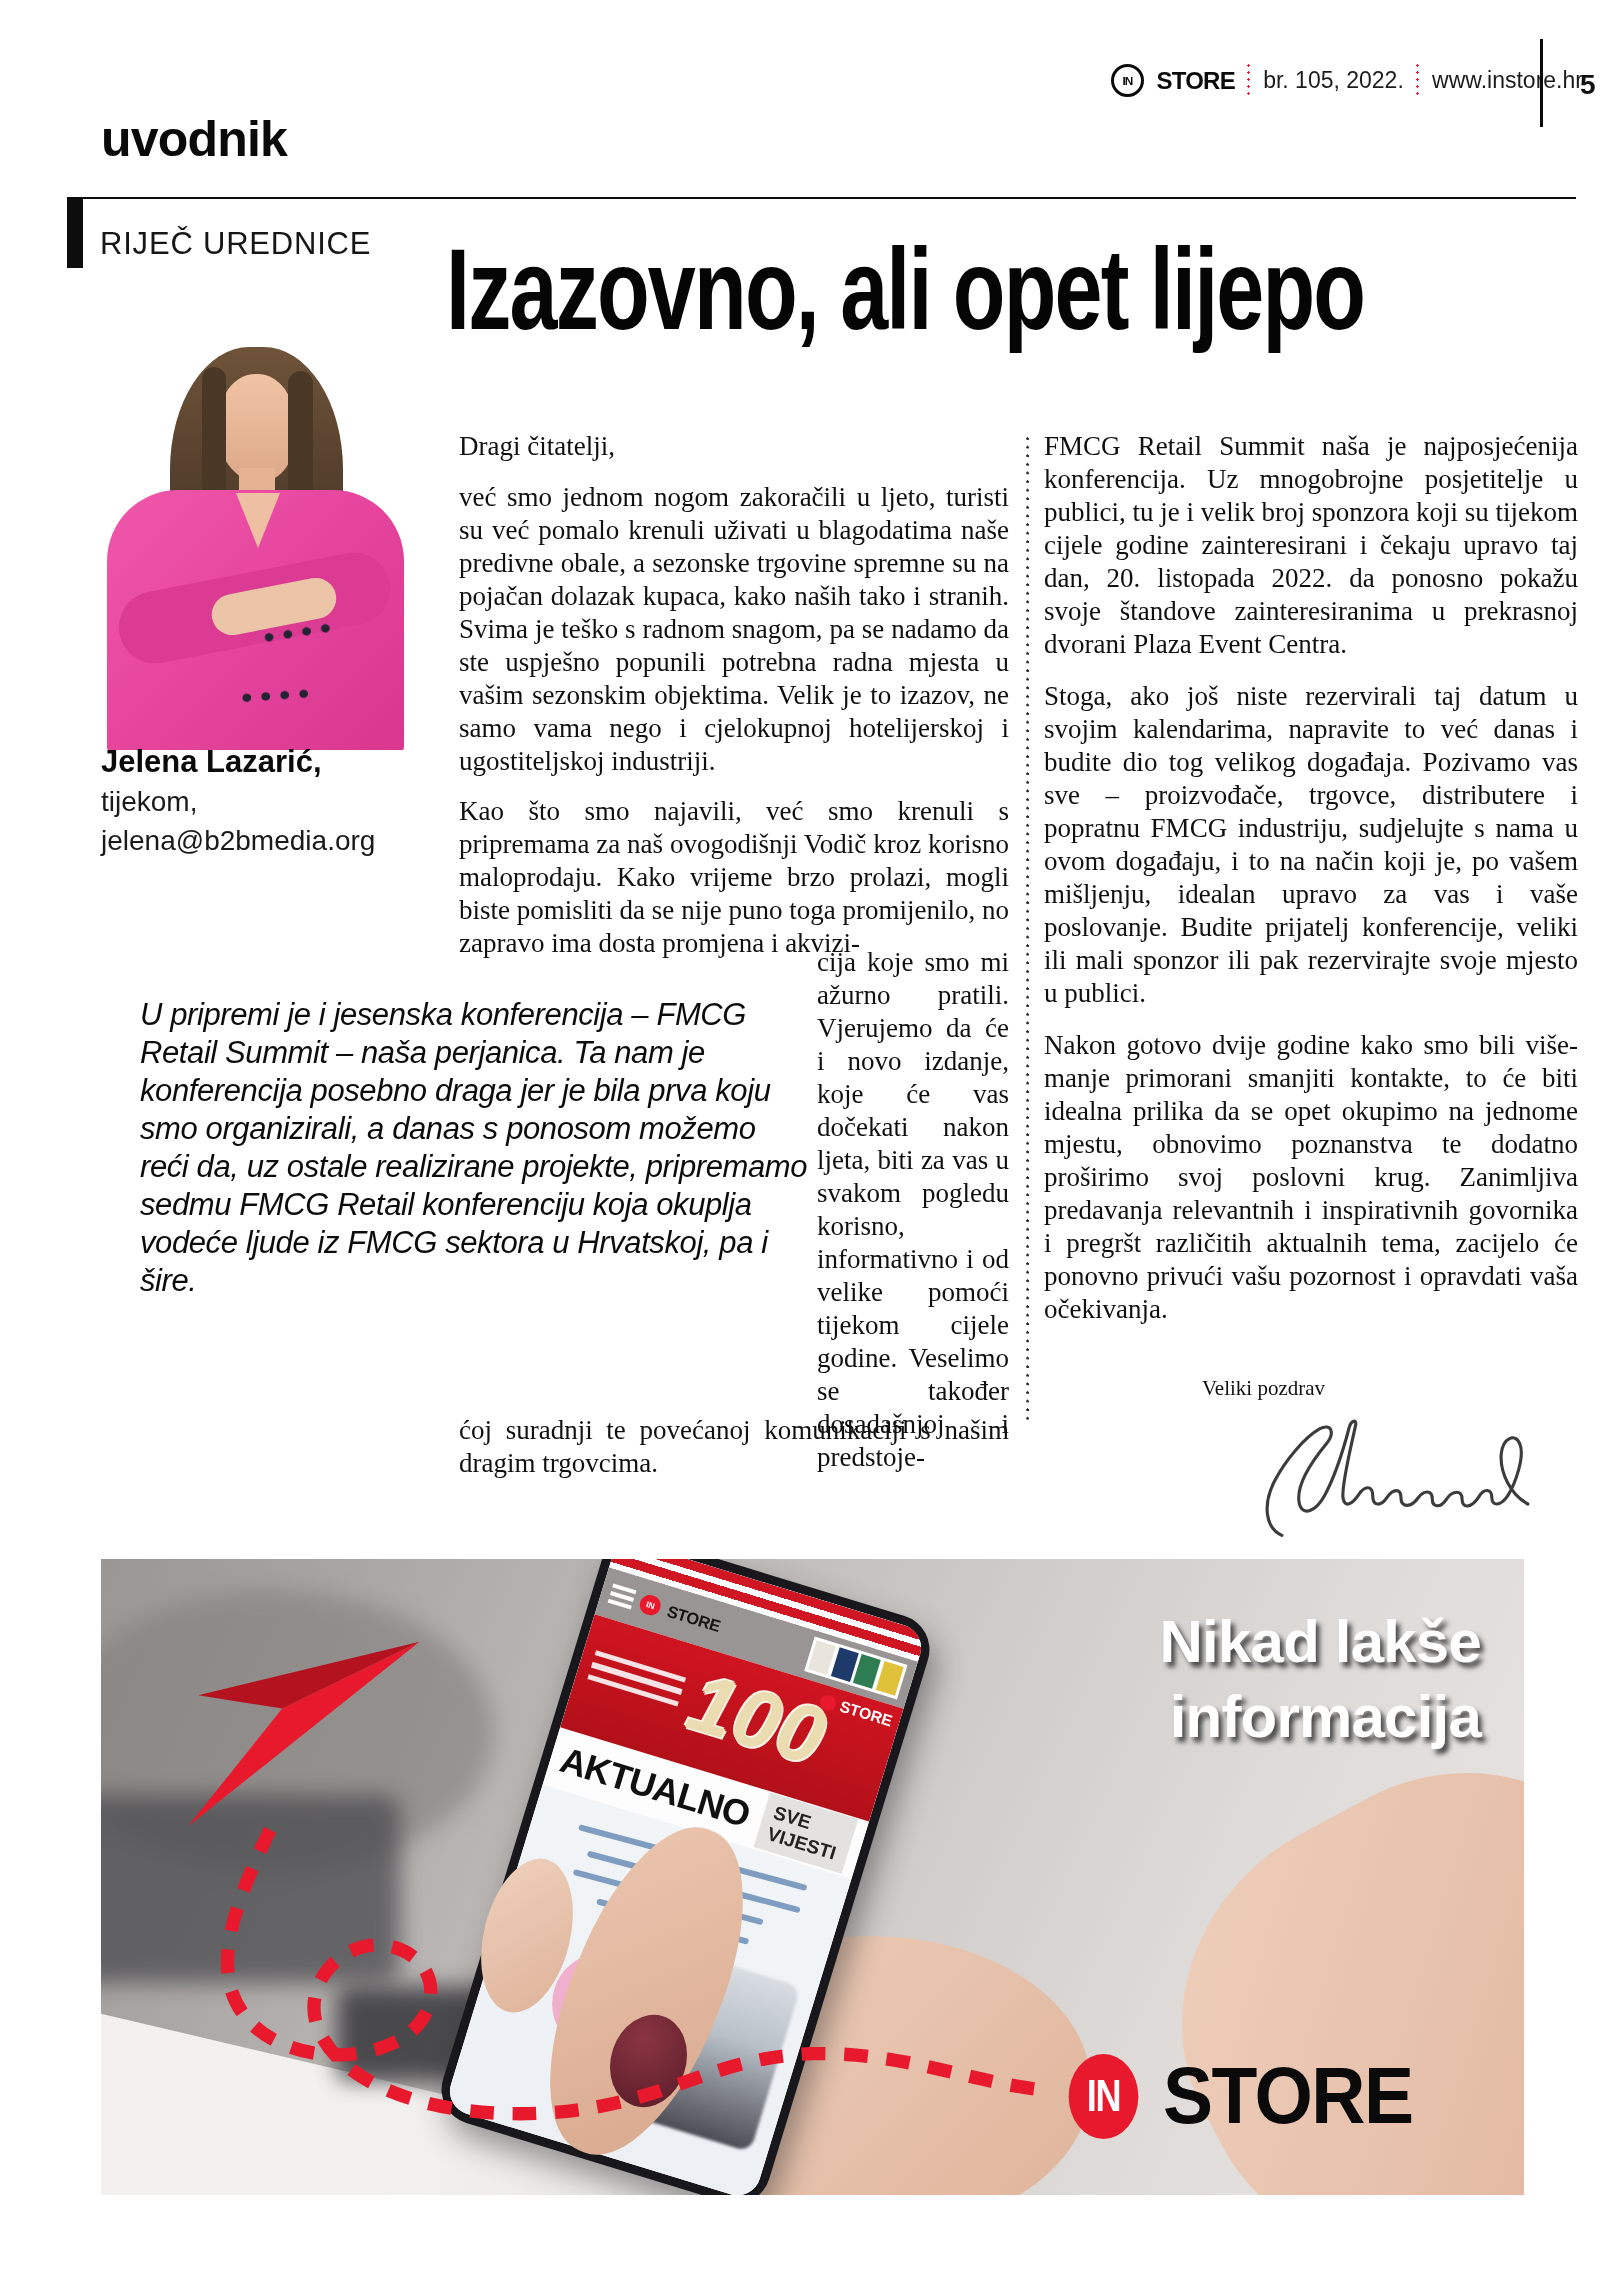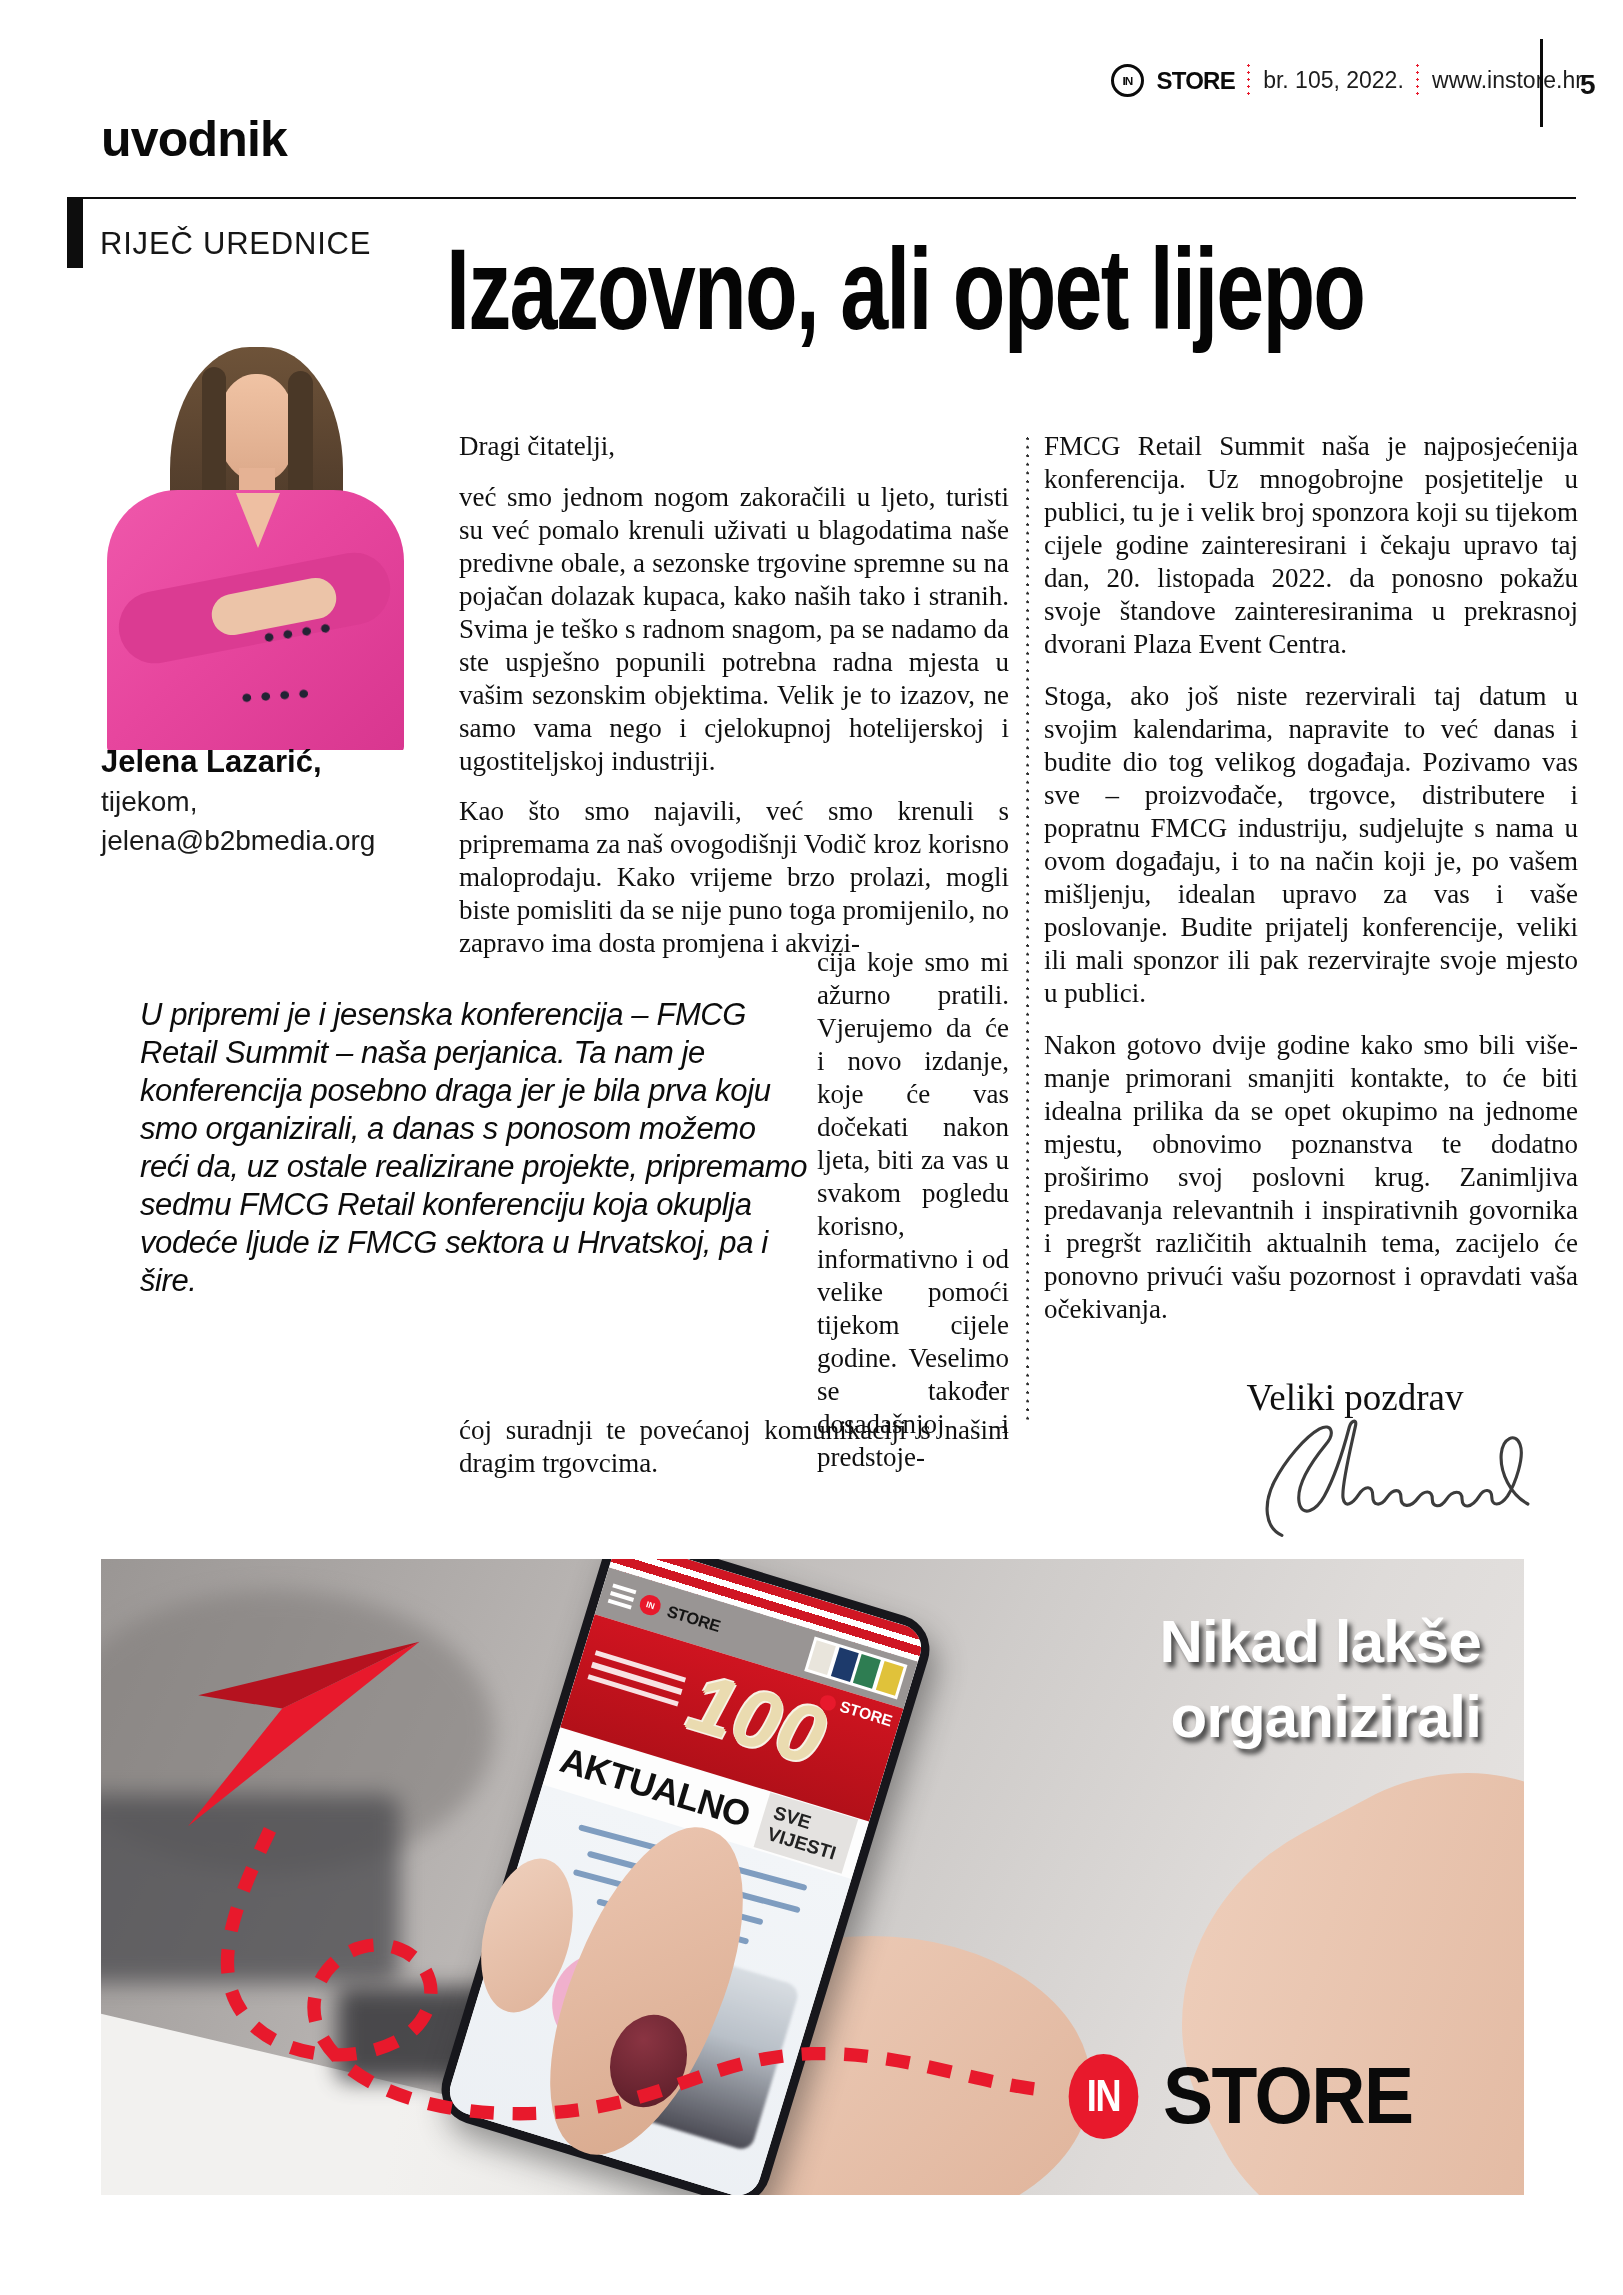--- a/index.html
+++ b/index.html
@@ -26,21 +26,21 @@
   
   .author-name{font-weight:bold;font-size:31px;color:#0b0b0b;}
   .author-line{font-size:28px;color:#1a1a1a;}
 
   
   .serif{font-family:"Liberation Serif",serif;font-size:27px;line-height:33px;color:#101010;text-align:justify;}
   .serif.first{text-align:left;}
   .pullquote{font-style:italic;font-size:31px;line-height:38px;letter-spacing:-0.4px;color:#0c0c0c;text-align:left;}
   .col-divider{width:3.1px;background-image:radial-gradient(circle at 1.6px 1.6px,#2e2e2e 1.3px,transparent 1.4px);
     background-size:3.1px 8.6px;background-repeat:repeat-y;}
-  .closing{font-family:"Liberation Serif",serif;font-size:37px;color:#101010;text-align:center;}
+  .closing{font-family:"Liberation Serif",serif;font-size:21px;color:#101010;text-align:left;}
 
   
   .ad-box{left:101px;top:1559px;width:1423px;height:636px;overflow:hidden;
     background:linear-gradient(115deg,#9a9694 0%,#b7b3b1 28%,#cfccca 55%,#dedbd9 75%,#e9e6e4 100%);}
   .ad-wedge{left:0;bottom:0;width:770px;height:259px;background:linear-gradient(100deg,#f2f1ef 40%,#e4e2df 100%);
     clip-path:polygon(0 30%,100% 100%,0 100%);}
   .ad-blob{filter:blur(11px);border-radius:50%;}
   .ad-headline{text-align:right;font-weight:bold;font-size:60px;line-height:75px;color:#ffffff;
     text-shadow:3.9px 4.7px 5.5px rgba(55,55,55,.9);letter-spacing:-0.8px;}
   .skin{background:linear-gradient(135deg,#efd0bd,#dfb39a);}
@@ -200,21 +200,21 @@
     <polygon points="310,10 15,245 135,95" fill="#e8192c"></polygon>
     <polygon points="310,10 135,95 28,78" fill="#b5121f"></polygon>
   </svg>
 
   <svg class="abs" style="left:0;top:0;" width="1423" height="636" viewBox="0 0 1812 810">
     <path d="M 215,345 C 170,440 130,535 195,595 C 235,632 315,645 375,615 C 435,585 435,515 375,495 C 315,477 255,535 275,595 C 305,675 435,715 575,705 C 725,693 775,635 905,630 C 1025,627 1115,670 1210,677" fill="none" stroke="#e8192c" stroke-width="17" stroke-dasharray="30 24"></path>
   </svg>
 
   <div class="abs ad-headline" style="right:43px;top:14px;width:550px;margin-top:31px;">
     <div>Nikad lakše</div>
-    <div>organizirali</div>
+    <div>informacija</div>
   </div>
 
   <div class="abs instore-big" style="left:960px;top:491px;">
     <div class="logo-circle">
         <span>IN</span>
       </div>
     <div class="logo-store">STORE</div>
   </div>
 </div>
 

